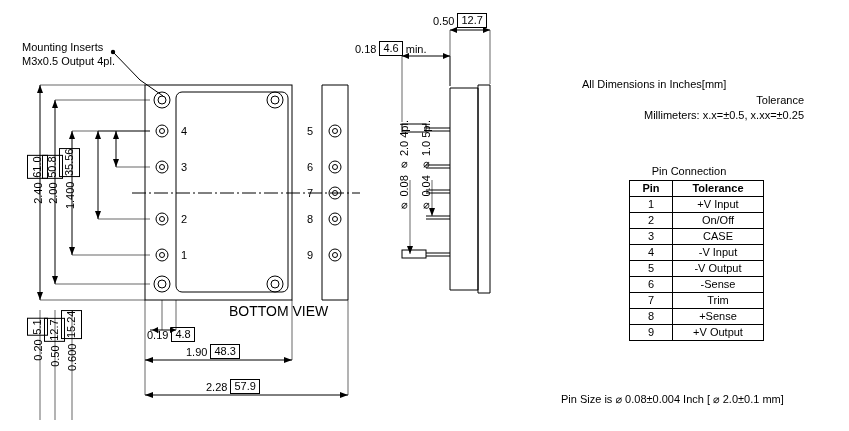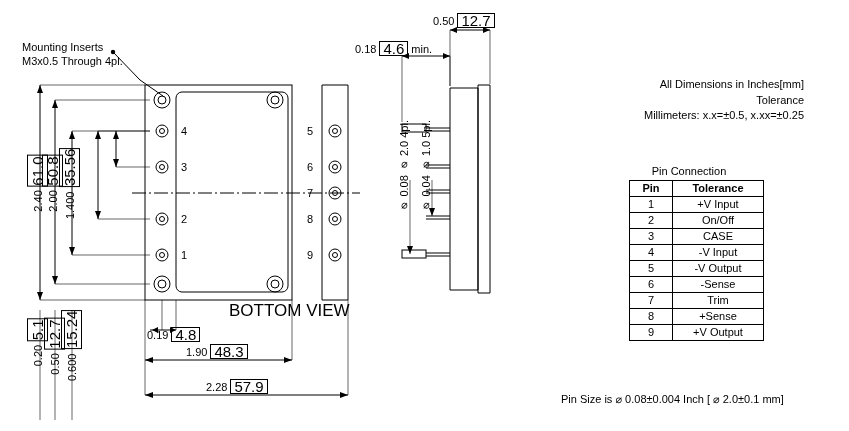--- a/index.html
+++ b/index.html
@@ -12,21 +12,21 @@
     overflow: hidden;
   }
   .root { position:absolute; left:0; top:0; width:849px; height:431px; }
   .abs { position:absolute; }
   .txt { font-size: 11px; line-height: 12px; white-space: nowrap; }
   .vert { writing-mode: vertical-rl; transform: rotate(180deg); }
   .boxed {
     border: 1px solid #000;
     padding: 0 3px;
     display: inline-block;
-    font-size: 15px;
+    font-size: 11px;
     line-height: 13px;
   }
   .dimpair { display:flex; align-items:center; gap:3px; }
   table.pin {
     border-collapse: collapse;
     font-size: 11px;
   }
   table.pin td, table.pin th {
     border: 1px solid #000;
     padding: 1px 4px;
@@ -146,21 +146,21 @@
       <polygon points="145,360 153,357 153,363" fill="#000" stroke="none"></polygon>
       <polygon points="292,360 284,357 284,363" fill="#000" stroke="none"></polygon>
 
       <line x1="145" y1="395" x2="348" y2="395"></line>
       <polygon points="145,395 153,392 153,398" fill="#000" stroke="none"></polygon>
       <polygon points="348,395 340,392 340,398" fill="#000" stroke="none"></polygon>
     </g>
   </svg>
 
   <div class="abs txt" style="left:22px; top:41px;">Mounting Inserts</div>
-  <div class="abs txt" style="left:22px; top:55px;">M3x0.5 Through 4pl.</div>
+  <div class="abs txt" style="left:22px; top:55px;">M3x0.5 Output 4pl.</div>
 
   <div class="abs" style="left:27px; top:155px;">
     <div class="vert" style="display:flex; align-items:center; gap:4px;">
       <span class="txt">2.40</span>
       <span class="boxed">61.0</span>
     </div>
   </div>
 
   <div class="abs" style="left:42px; top:155px;">
     <div class="vert" style="display:flex; align-items:center; gap:4px;">
@@ -216,21 +216,21 @@
   <div class="abs txt" style="left:181px; top:161px;">3</div>
   <div class="abs txt" style="left:181px; top:213px;">2</div>
   <div class="abs txt" style="left:181px; top:249px;">1</div>
 
   <div class="abs txt" style="left:307px; top:125px;">5</div>
   <div class="abs txt" style="left:307px; top:161px;">6</div>
   <div class="abs txt" style="left:307px; top:187px;">7</div>
   <div class="abs txt" style="left:307px; top:213px;">8</div>
   <div class="abs txt" style="left:307px; top:249px;">9</div>
 
-  <div class="abs txt" style="left:199px; top:305px; font-size:17px;padding-left:30px;">BOTTOM VIEW</div>
+  <div class="abs txt" style="left:199px; top:305px; font-size:14px;padding-left:30px;">BOTTOM VIEW</div>
 
   <svg class="abs" style="left:350px; top:0px;" width="200" height="431">
     <g stroke="#000" fill="none" stroke-width="1">
 
       <path d="M 100 88 L 128 88 L 128 290 L 100 290 Z"></path>
 
       <path d="M 128 85 L 140 85 L 140 293 L 128 293 Z"></path>
 
       <line x1="76" y1="128" x2="100" y2="128"></line>
       <line x1="76" y1="131" x2="100" y2="131"></line>
@@ -277,21 +277,21 @@
   </div>
 
   <div class="abs" style="left:398px; top:120px;">
     <span class="vert txt">⌀ 0.08 ⌀ 2.0  4pl.</span>
   </div>
   <div class="abs" style="left:420px; top:120px;">
     <span class="vert txt">⌀ 0.04 ⌀ 1.0  5pl.</span>
   </div>
 
   <div class="abs" style="left:582px; top:78px;">
-    <div class="txt" style="margin-bottom:4px;text-align:right;">All Dimensions in Inches[mm]</div>
+    <div class="txt" style="margin-bottom:4px;">All Dimensions in Inches[mm]</div>
     <div style="display:flex; gap:10px;justify-content:flex-end;">
       <span class="txt">Tolerance</span>
     </div>
     <div class="txt" style="margin-left:62px; margin-top:3px;">Millimeters: x.x=±0.5, x.xx=±0.25</div>
   </div>
 
   <div class="abs" style="left:629px; top:165px;">
     <div class="txt" style="text-align:center; width:120px; margin-bottom:3px;">Pin Connection</div>
     <table class="pin">
       <thead>

